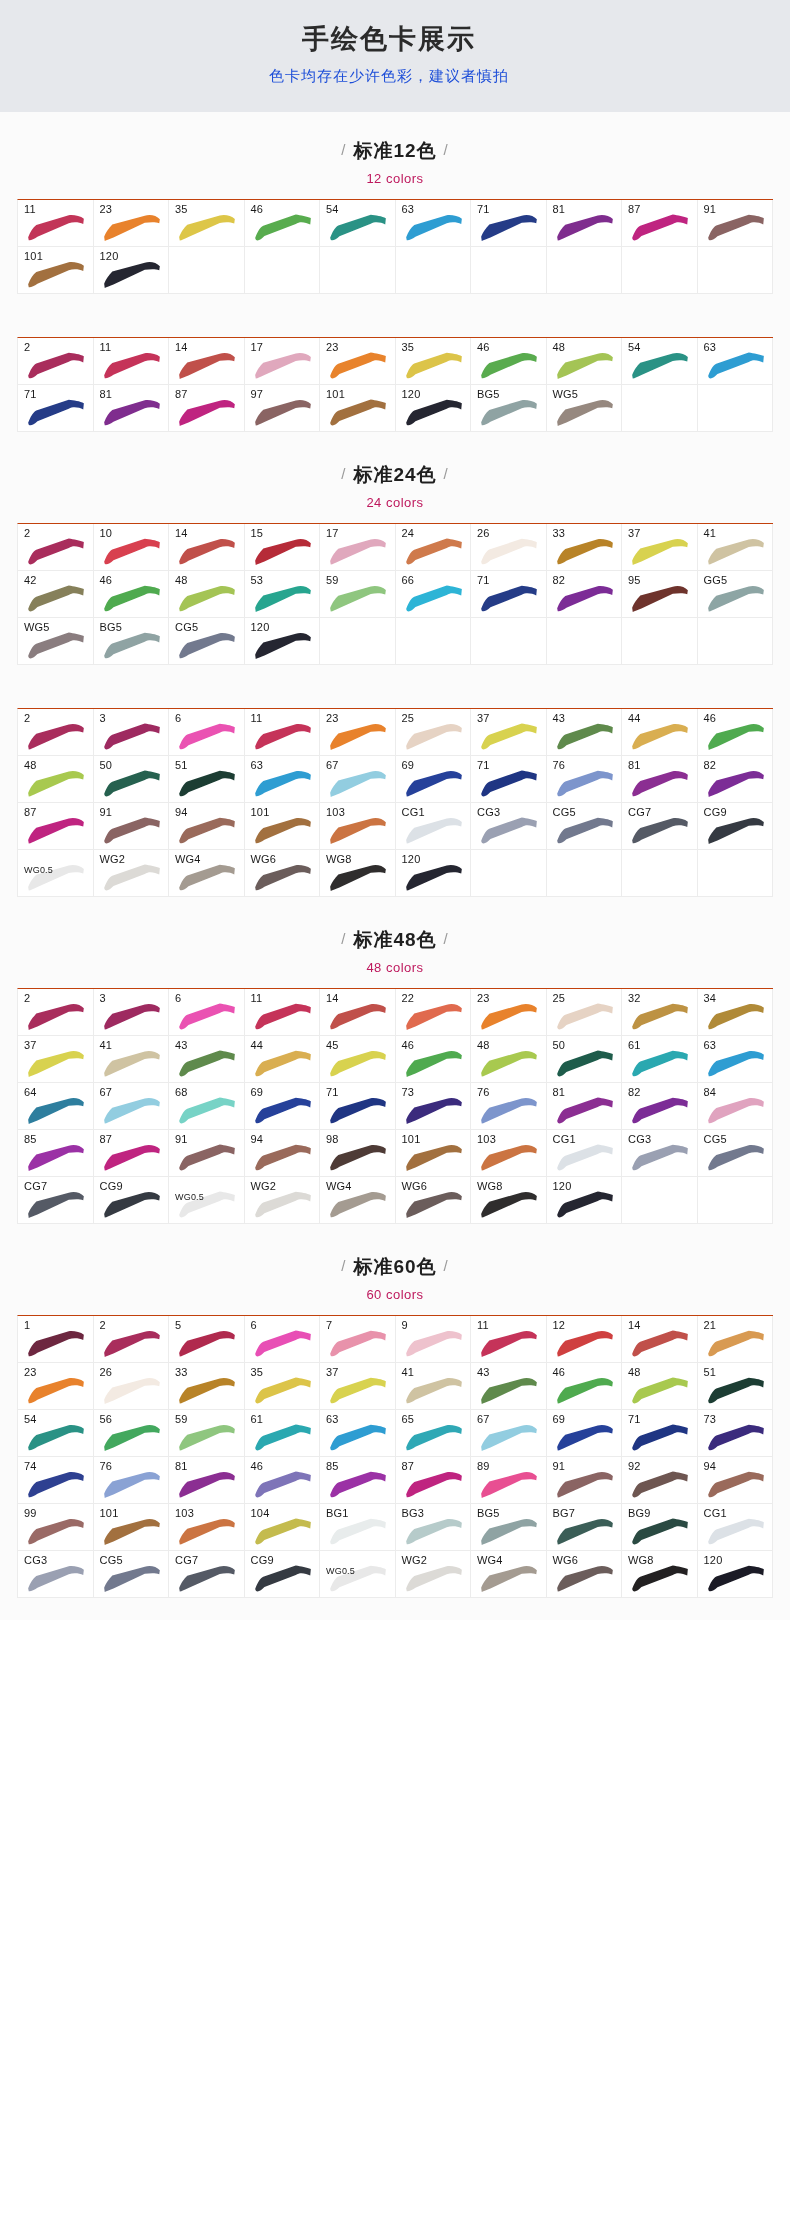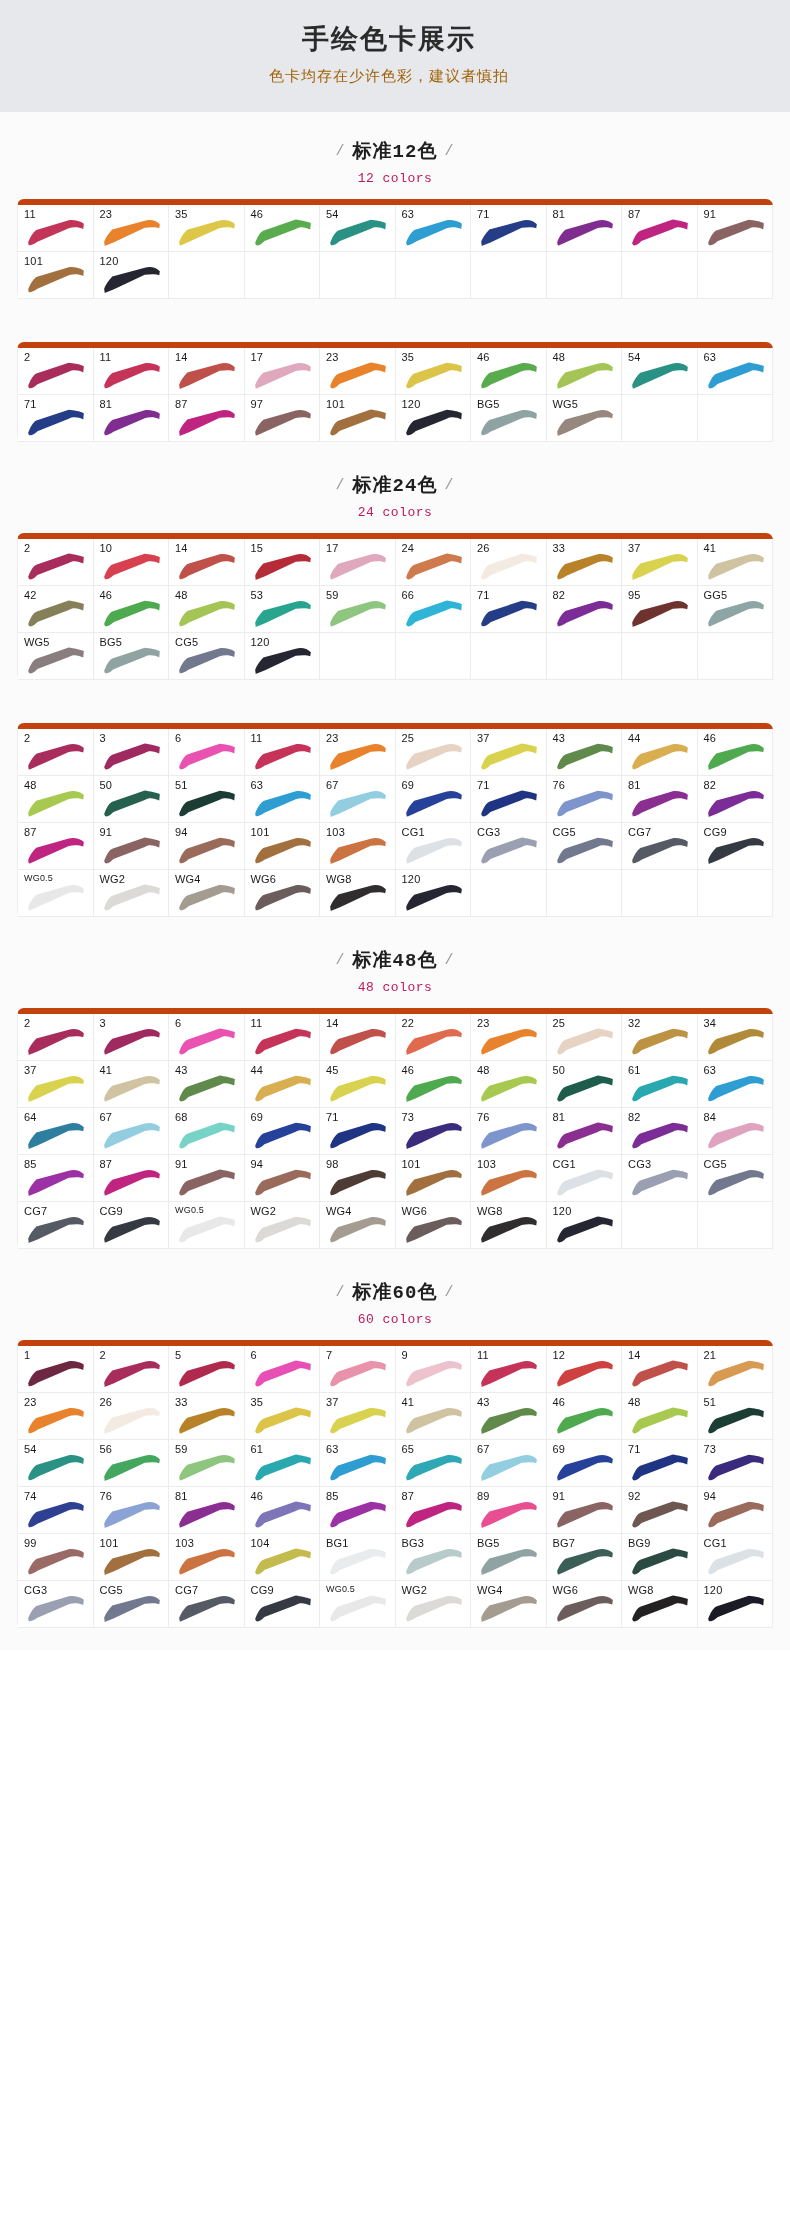--- a/index.html
+++ b/index.html
@@ -20,28 +20,28 @@
   .banner-title {
     font-size: 27px;
     font-weight: bold;
     color: #2b2b2b;
     letter-spacing: 2px;
     line-height: 1.3;
   }
   .banner-sub {
     margin-top: 10px;
     font-size: 15px;
-    color: #a16207;
+    color: #1d4ed8;
     letter-spacing: 1px;
   }
 
   
   .sheet { padding: 0 0 18px 0; background: #fbfbfb; }
   .section { padding: 26px 0 4px 0; }
-  .sec-head { text-align: center; font-family: Liberation Mono, monospace; }
+  .sec-head { text-align: center; }
   .sec-title {
     font-size: 19px;
     font-weight: bold;
     color: #1f1f1f;
     letter-spacing: 1px;
     display: inline-block;
     position: relative;
   }
   .slash {
     color: #9a9a9a;
@@ -57,24 +57,23 @@
     letter-spacing: 0.5px;
   }
 
   
   .grid {
     margin: 13px auto 0 auto;
     width: 755px;
     display: grid;
     grid-template-columns: repeat(10, 75.5px);
     background: #ffffff;
-    border-top: 6px solid #c2410c;
+    border-top: 1px solid #c2410c;
     border-left: 1px solid #ececec;
     width: max-content;
-    border-radius: 7px;
   }
   .cell {
     width: 75.5px;
     height: 47px;
     border-right: 1px solid #ececec;
     border-bottom: 1px solid #ececec;
     position: relative;
     overflow: hidden;
     background: #fff;
   }
@@ -83,21 +82,21 @@
     position: absolute;
     top: 3px;
     left: 6px;
     font-size: 11px;
     color: #1a1a1a;
     line-height: 1.1;
     z-index: 2;
     letter-spacing: 0.2px;
     white-space: nowrap;
   }
-  .code.small { font-size: 9px; top: 4px; }
+  .code.small { font-size: 9px; top: 16px; }
   .stroke {
     position: absolute;
     left: 9px;
     top: 14px;
     width: 58px;
     height: 28px;
     z-index: 1;
   }
   .stroke svg { display: block; width: 100%; height: 100%; }
 </style>

